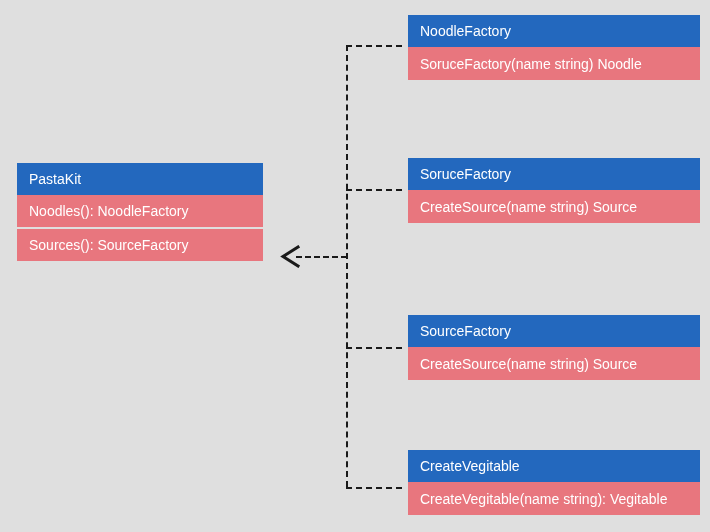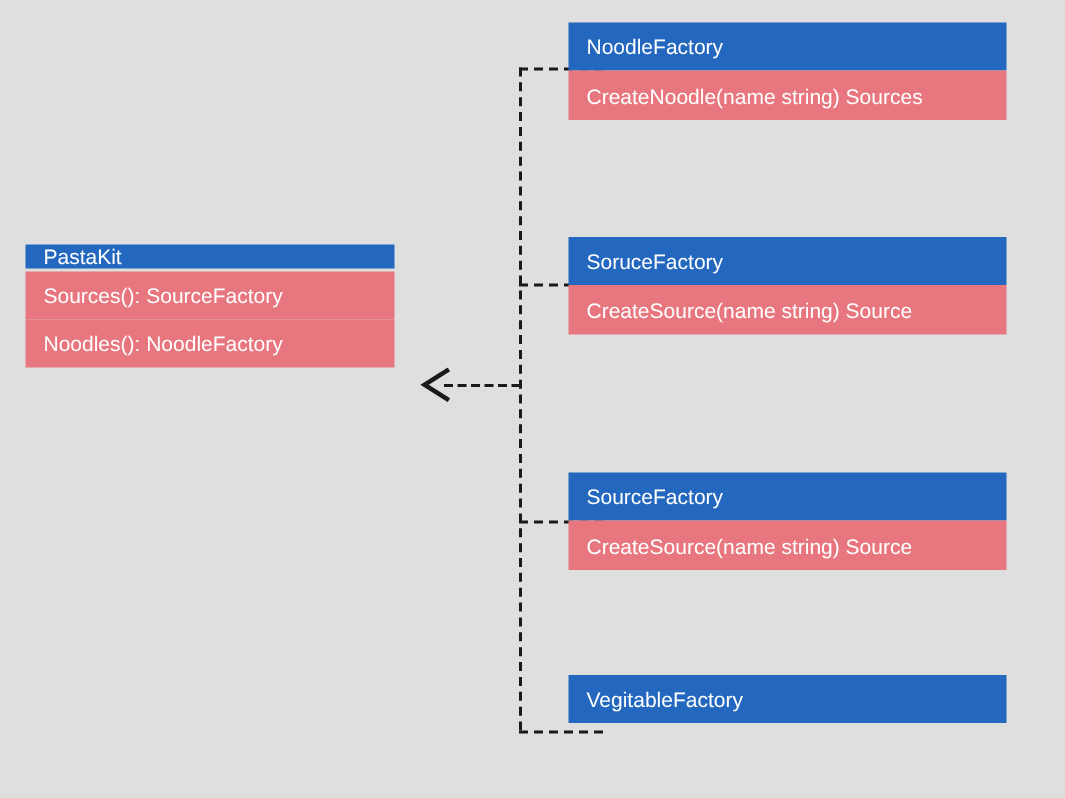--- a/index.html
+++ b/index.html
@@ -45,31 +45,31 @@
     box-sizing: border-box;
   }
 
   
   #pastakit {
     left: 17px;
     top: 163px;
     width: 246px;
   }
   #pastakit .uml-header {
-    height: 16px;
+    height: 32px;
   }
   #pastakit .uml-row {
     height: 32px;
     margin-top: 2px;
   }
   #pastakit .uml-row.first { margin-top: 0; }
 
   
   .factory {
-    left: 379px;
+    left: 408px;
     width: 292px;
   }
   .factory .uml-header { height: 32px; }
   .factory .uml-row { height: 33px; }
 
   #noodle-factory    { top: 15px;  }
   #soruce-factory    { top: 158px; }
   #topping-factory   { top: 315px; }
   #vegetable-factory { top: 450px; }
 
@@ -119,36 +119,37 @@
 
   <div class="conn-h" id="arrow-line"></div>
   <div id="arrow-head">
     <svg width="22" height="23" viewBox="0 0 22 23" xmlns="http://www.w3.org/2000/svg">
       <polyline points="19,2 4,11.5 19,21" fill="none" stroke="#1a1a1a" stroke-width="3" stroke-linecap="square" stroke-linejoin="miter"></polyline>
     </svg>
   </div>
 
   <div class="uml-box" id="pastakit">
     <div class="uml-header">PastaKit</div>
+    <div class="uml-row first">Noodles(): NoodleFactory</div>
     <div class="uml-row">Sources(): SourceFactory</div>
-    <div class="uml-row first">Noodles(): NoodleFactory</div>
   </div>
 
   <div class="uml-box factory" id="noodle-factory">
     <div class="uml-header">NoodleFactory</div>
-    <div class="uml-row">CreateNoodle(name string) Sources</div>
+    <div class="uml-row">SoruceFactory(name string) Noodle</div>
   </div>
 
   <div class="uml-box factory" id="soruce-factory">
     <div class="uml-header">SoruceFactory</div>
     <div class="uml-row">CreateSource(name string) Source</div>
   </div>
 
   <div class="uml-box factory" id="topping-factory">
     <div class="uml-header">SourceFactory</div>
     <div class="uml-row">CreateSource(name string) Source</div>
   </div>
 
   <div class="uml-box factory" id="vegetable-factory">
-    <div class="uml-header">VegitableFactory</div>
+    <div class="uml-header">CreateVegitable</div>
+    <div class="uml-row">CreateVegitable(name string): Vegitable</div>
   </div>
 
 </div>
 
 </body></html>

